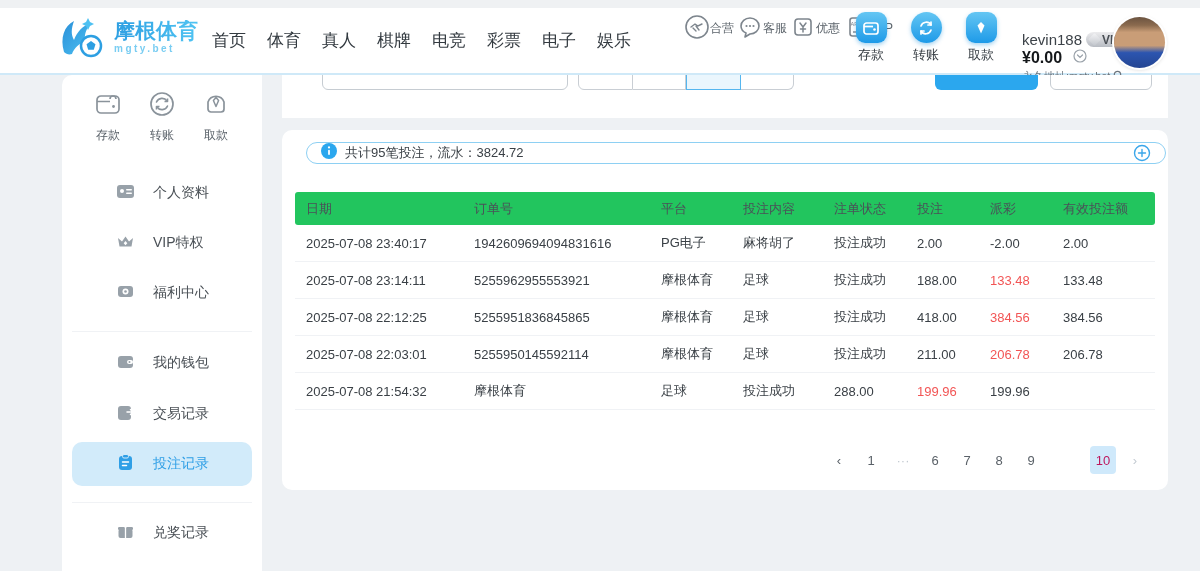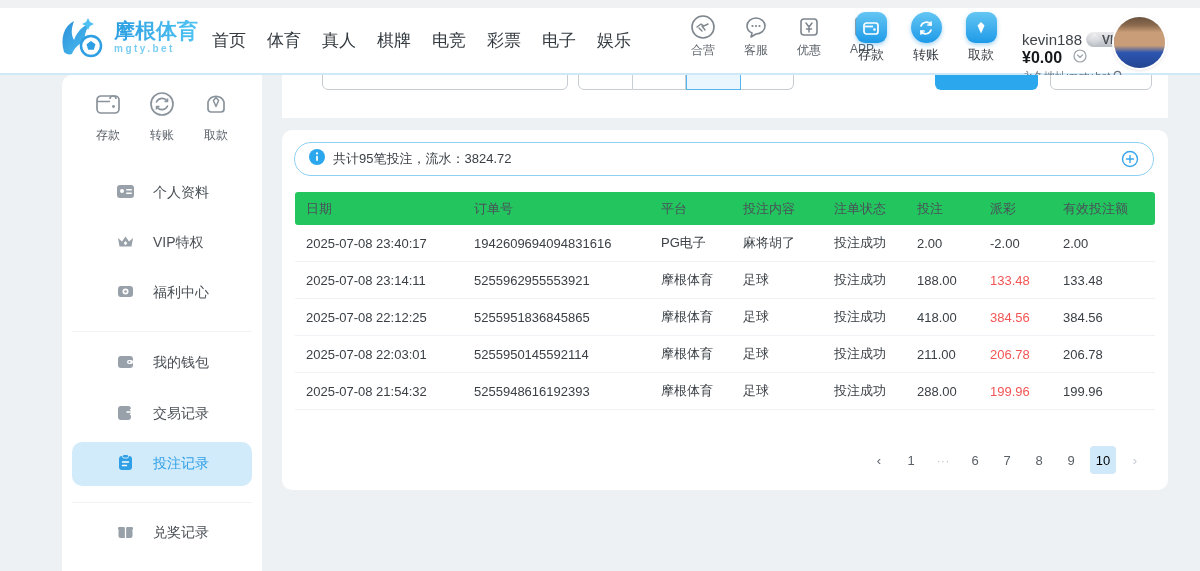--- a/index.html
+++ b/index.html
@@ -15,21 +15,21 @@
   .logo-text { margin-left:8px; display:flex; flex-direction:column; line-height:1.05; }
   .logo-cn { font-size:21px; font-weight:bold;
              background:linear-gradient(90deg,#2d9fe2,#4fc3f2);
              -webkit-background-clip:text; background-clip:text; color:transparent; }
   .logo-en { font-size:10px; letter-spacing:2.5px; color:#79cdf2; font-weight:bold; margin-top:2px; }
 
   .nav { position:absolute; left:212px; top:0; height:64px; display:flex; align-items:center; gap:21px; }
   .nav-item { font-size:17px; color:#333a40; cursor:pointer; white-space:nowrap; }
 
   .svc-group { position:absolute; left:684px; top:6px; display:flex; gap:15px; }
-  .svc { width:38px; display:flex; flex-direction:column; align-items:center; cursor:pointer; }
+  .svc { width:38px; display:flex; flex-direction:row; align-items:center; cursor:pointer; }
   .svc svg { display:block; }
   .svc-label { font-size:12px; color:#5c646b; margin-top:2px; white-space:nowrap; }
 
   .wact-group { position:absolute; left:851px; top:4px; display:flex; gap:15px; }
   .wact { width:40px; display:flex; flex-direction:column; align-items:center; cursor:pointer; }
   .wact-icon { width:31px; height:31px; border-radius:9px;
     background:linear-gradient(180deg,#64c6f3,#1e9ae8);
     box-shadow:0 2px 4px rgba(40,150,220,.4);
     display:flex; align-items:center; justify-content:center; }
   .wact-icon.round { border-radius:50%; }
@@ -74,39 +74,39 @@
   .f-seg-cell:first-child { border-left:1px solid #c9ced4; border-radius:6px 0 0 6px; }
   .f-seg-cell:last-child { border-radius:0 6px 6px 0; }
   .f-seg-cell.on { border:1px solid #55b6ef; background:#eaf6fd; }
   .f-btn-blue { position:absolute; left:653px; top:-18px; width:103px; height:33px;
     background:#2ba7ee; border:none; border-radius:6px; cursor:pointer; }
   .f-btn-white { position:absolute; left:768px; top:-18px; width:102px; height:33px;
     background:#fff; border:1px solid #c6ccd2; border-radius:6px; cursor:pointer; }
 
   .main-card { position:absolute; left:282px; top:130px; width:886px; height:360px;
     background:#fff; border-radius:10px; }
-  .info-bar { position:absolute; left:12px; top:12px; width:860px; height:34px;
+  .info-bar { position:absolute; left:24px; top:12px; width:860px; height:22px;
     border:1px solid #8ed0f3; border-radius:17px; display:flex; align-items:center;
     padding:0 14px; gap:8px; }
   .info-text { font-size:13px; color:#3a4046; }
   .info-plus { margin-left:auto; cursor:pointer; display:flex; }
 
   .table { position:absolute; left:13px; top:62px; width:860px; }
   .thead, .trow { display:grid;
     grid-template-columns:168px 187px 82px 91px 83px 73px 73px 1fr; }
   .thead { height:33px; background:#22c55e; border-radius:3px; align-items:center; }
   .th { font-size:13px; color:#4a5158; padding-left:11px; white-space:nowrap; }
   .trow { height:37px; align-items:center; border-bottom:1px solid #f0f2f5; }
   .td { font-size:13px; color:#3a4046; padding-left:11px; white-space:nowrap; }
   .td.red { color:#f25555; }
 
   .pagination { position:absolute; right:20px; top:316px; display:flex; align-items:center; gap:6px; }
   .pg { min-width:26px; height:28px; display:flex; align-items:center; justify-content:center;
     font-size:13px; color:#5a6168; border-radius:4px; cursor:pointer; background:transparent; border:none; }
-  .pg.active { background:#cfe9fb; color:#000000; }
+  .pg.active { background:#cfe9fb; color:#be185d;margin-left:40px; }
   .pg.dim { color:#c3cad1; }
 </style>
 </head>
 <body>
 
 <div class="top-strip"></div>
 
 <div class="header">
 
   <div class="logo">
@@ -432,21 +432,20 @@
       <div class="td">5255950145592114</div>
       <div class="td">摩根体育</div>
       <div class="td">足球</div>
       <div class="td">投注成功</div>
       <div class="td">211.00</div>
       <div class="td red">206.78</div>
       <div class="td">206.78</div>
     </div>
     <div class="trow">
       <div class="td">2025-07-08 21:54:32</div>
-      <div class="td">5255948616192393</div>
       <div class="td">摩根体育</div>
       <div class="td">足球</div>
       <div class="td">投注成功</div>
       <div class="td">288.00</div>
       <div class="td red">199.96</div>
       <div class="td">199.96</div>
     </div>
   </div>
 
   <div class="pagination">

